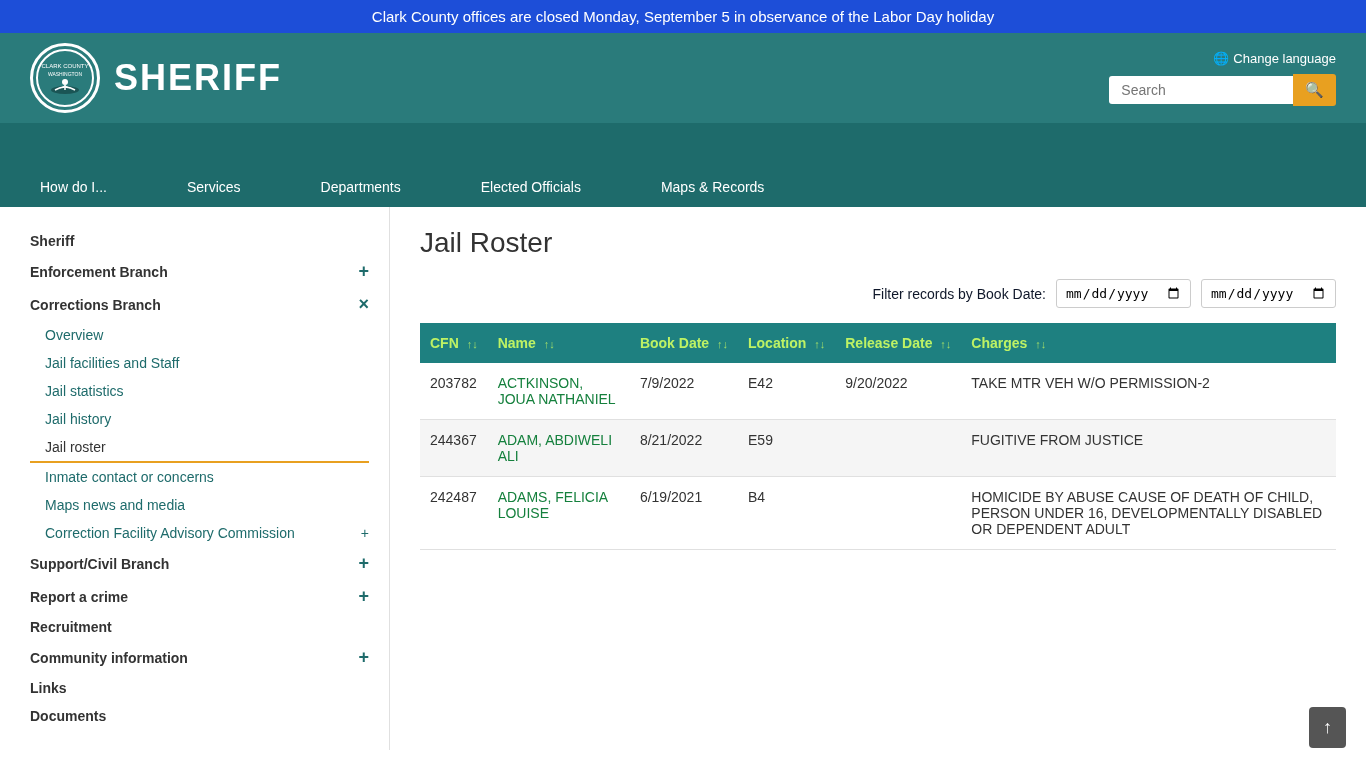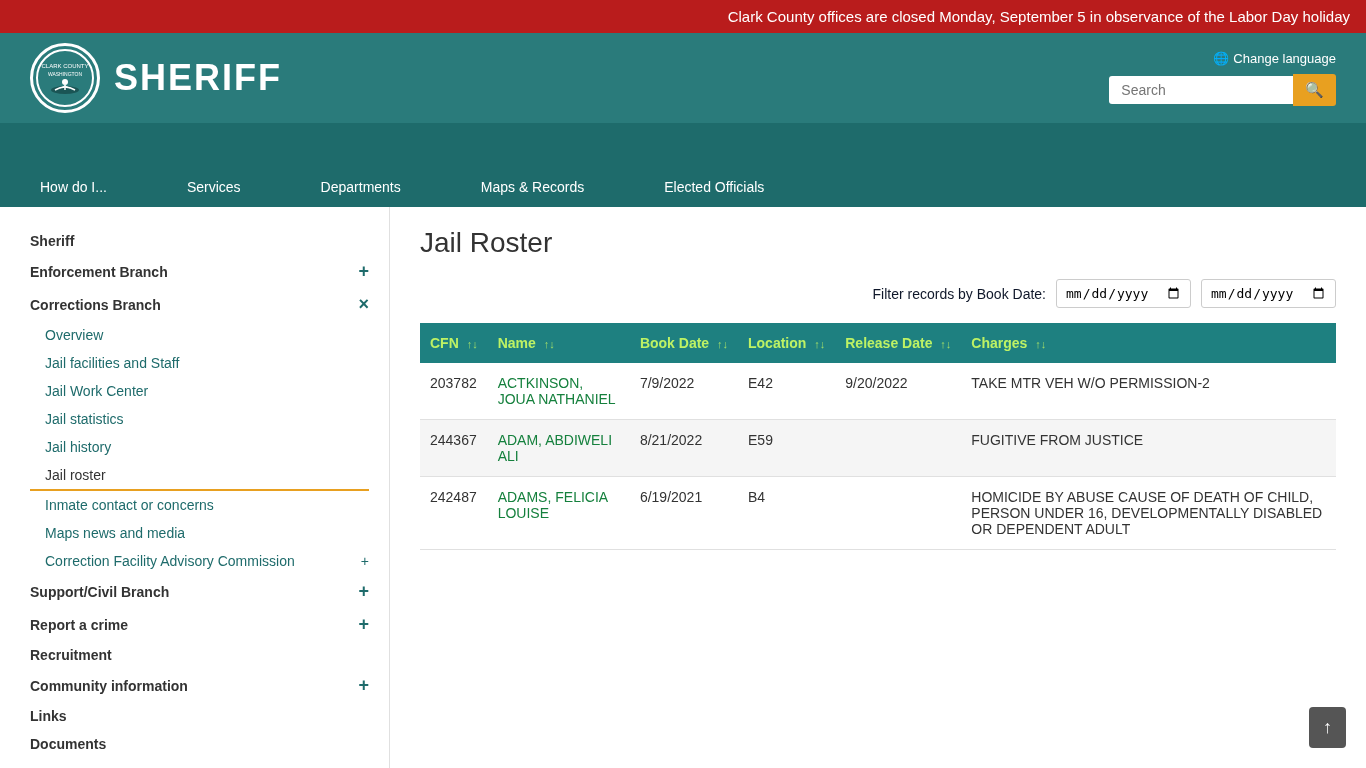--- a/index.html
+++ b/index.html
@@ -1,22 +1,22 @@
 <!DOCTYPE html>
 <html><head>
   <meta charset="utf-8">
   <style>
     * { margin: 0; padding: 0; box-sizing: border-box; }
     body { font-family: Arial, sans-serif; font-size: 14px; color: #333; background: #fff; }
 
     
     .top-banner {
-      background: #b91c1c;
-      color: #fff;
-      text-align: right;
+      background: #1d4ed8;
+      color: #fff;
+      text-align: center;
       padding: 8px 16px;
       font-size: 15px;
       font-weight: 500;
     }
 
     
     .header {
       background: #2a7b7b;
       display: flex;
       align-items: center;
@@ -279,22 +279,22 @@
         <span>🔍</span>
       </button>
     </div>
   </div>
 </div>
 
 <nav class="main-nav">
   <a>How do I...</a>
   <a>Services</a>
   <a>Departments</a>
+  <a>Elected Officials</a>
   <a>Maps &amp; Records</a>
-  <a>Elected Officials</a>
 </nav>
 
 <div class="content-wrapper">
 
   <div class="sidebar">
 
     <div class="sidebar-item top-level">
       <span>Sheriff</span>
     </div>
 
@@ -306,23 +306,20 @@
     <div class="sidebar-item top-level">
       <span>Corrections Branch</span>
       <span class="plus-icon">×</span>
     </div>
 
     <div class="sidebar-item sub-level">
       <span>Overview</span>
     </div>
     <div class="sidebar-item sub-level">
       <span>Jail facilities and Staff</span>
-    </div>
-    <div class="sidebar-item sub-level">
-      <span>Jail Work Center</span>
     </div>
     <div class="sidebar-item sub-level">
       <span>Jail statistics</span>
     </div>
     <div class="sidebar-item sub-level">
       <span>Jail history</span>
     </div>
     <div class="sidebar-item sub-level active">
       <span>Jail roster</span>
     </div>

